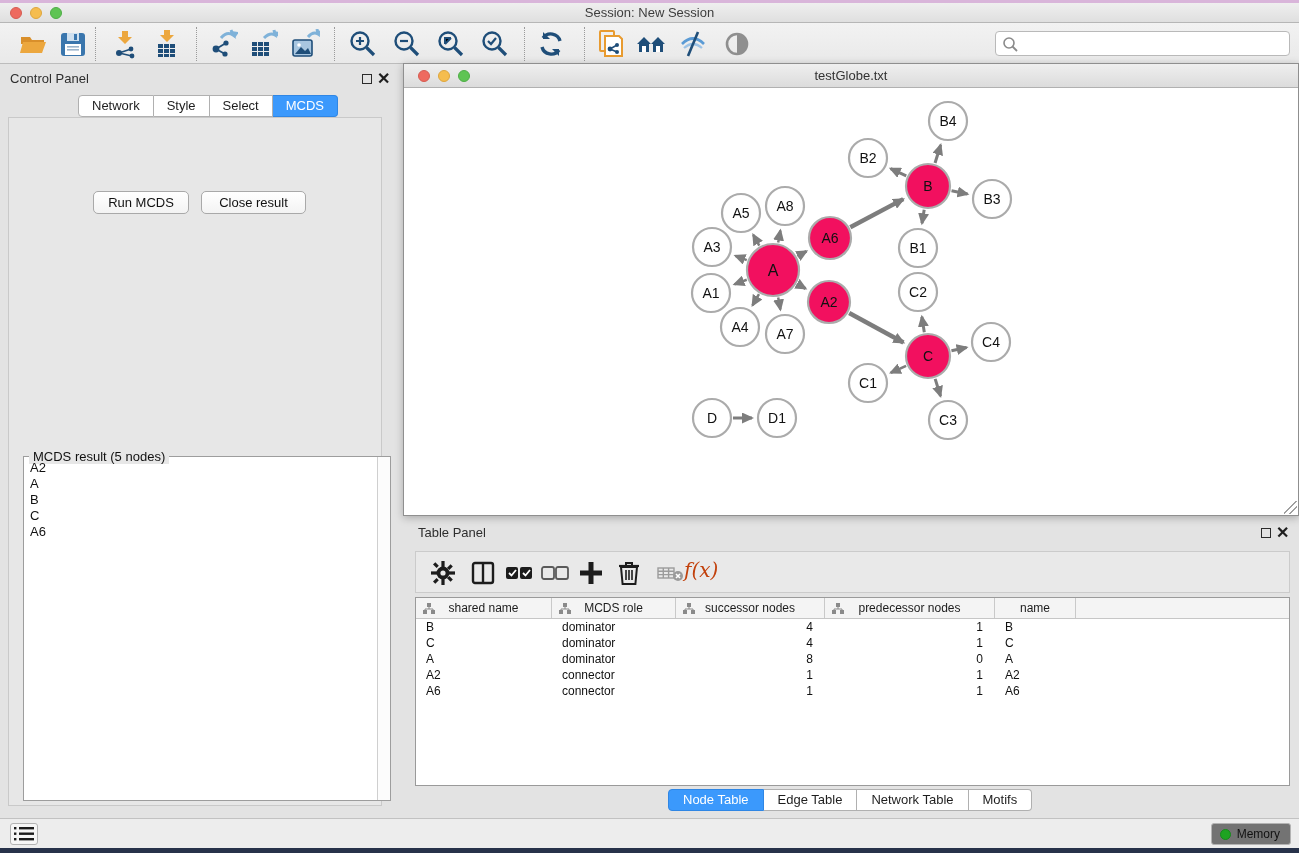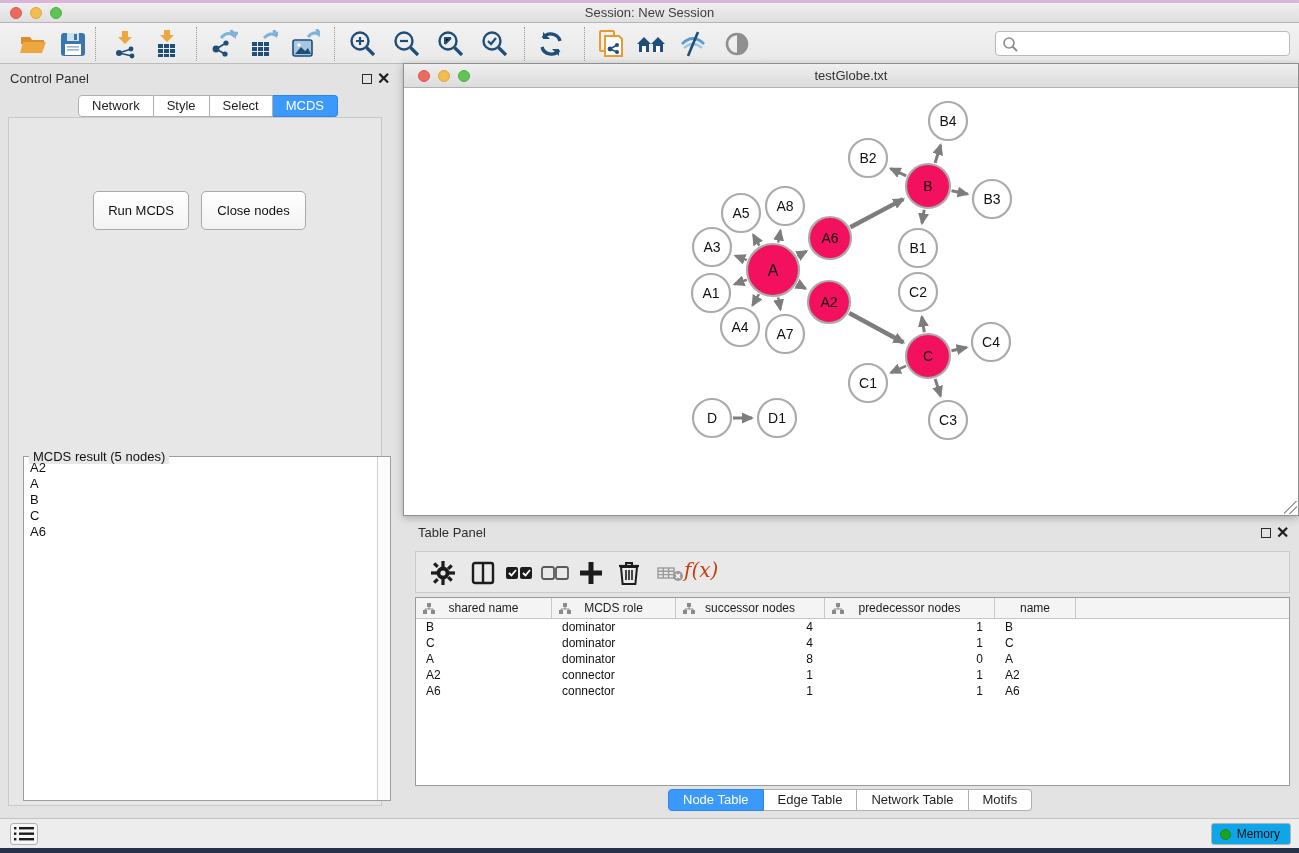--- a/index.html
+++ b/index.html
@@ -48,21 +48,21 @@
   .opt-label { left:0; top:18px; width:372px; text-align:center; font-size:13px; color:#111; }
   .combo { left:34px; top:39px; width:315px; height:25px; background:#fff;
     border:1px solid #aeaeae; border-radius:4px; }
   .combo-text { position:absolute; left:9px; top:4px; font-size:13px; color:#111; }
   .combo-step { position:absolute; right:1px; top:1px; width:20px; height:21px; border-radius:3px;
     background:linear-gradient(#79bafc,#3b99fc); }
   .combo-step .up, .combo-step .dn { position:absolute; left:5px; width:0; height:0;
     border-left:5px solid transparent; border-right:5px solid transparent; }
   .combo-step .up { top:3px; border-bottom:5px solid #fff; }
   .combo-step .dn { bottom:3px; border-top:5px solid #fff; }
-  .cp-btn { position:absolute; height:39px; background:linear-gradient(#ffffff,#f3f3f3);
+  .cp-btn { position:absolute; height:23px; background:linear-gradient(#ffffff,#f3f3f3);
     border:1px solid #a9a9a9; border-radius:5px; font-size:13px; color:#111;
     font-family:"Liberation Sans",sans-serif; }
   .groupbox { left:14px; top:338px; width:368px; height:345px; border:1px solid #9d9d9d; background:#fff; }
   .groupbox-legend { position:absolute; left:5px; top:-8px; background:#e7e7e7;
     padding:0 4px; font-size:13px; color:#111;text-align:center; }
   .mcds-list { position:absolute; left:1px; top:3px; width:352px; height:338px; overflow:hidden; }
   .mcds-item { font-size:13px; line-height:16px; padding-left:5px; color:#111; }
   .mcds-scroll { position:absolute; right:0; top:0; width:13px; height:100%; border-left:1px solid #cfcfcf; background:#fcfcfc; }
 
   
@@ -101,21 +101,21 @@
   .ar { padding-right:12px; text-align:right; }
 
   .tp-tabs { left:668px; top:789px; }
   .tp-tabs .seg-tab { padding:0 14px; }
 
   
   .statusbar { left:0; top:818px; width:1299px; height:30px; background:#ededed; border-top:1px solid #c2c2c2; }
   .sb-listbtn { position:absolute; left:10px; top:4px; width:28px; height:22px;
     background:#f6f6f6; border:1px solid #b3b3b3; border-radius:3px; }
   .sb-mem { position:absolute; right:8px; top:4px; height:22px; padding:0 10px 0 8px;
-    background:#0ea5e9; border:1px solid #b3b3b3; border-radius:3px;
+    background:#737373; border:1px solid #b3b3b3; border-radius:3px;
     display:flex; align-items:center; gap:6px; font-size:12px; color:#111; }
   .mem-dot { width:11px; height:11px; border-radius:50%; background:#1ea321; border:1px solid #168a1a; }
   .bottom-strip { left:0; top:848px; width:1299px; height:5px; background:#27324a; }
 </style>
 </head>
 <body>
 
 <div class="abs menubar-strip"></div>
 <div class="abs titlebar">
   <span class="tl red"></span>
@@ -295,21 +295,21 @@
 
 <div class="abs cp-tabs seg-tabs">
   <div class="seg-tab">Network</div>
   <div class="seg-tab">Style</div>
   <div class="seg-tab">Select</div>
   <div class="seg-tab sel">MCDS</div>
 </div>
 
 <div class="abs cp-body">
   <button class="cp-btn" style="left:84px;top:73px;width:96px">Run MCDS</button>
-  <button class="cp-btn" style="left:192px;top:73px;width:105px">Close nodes</button>
+  <button class="cp-btn" style="left:192px;top:73px;width:105px">Close result</button>
 
   <div class="abs groupbox">
     <span class="groupbox-legend">MCDS result (5 nodes)</span>
     <div class="mcds-list">
         <div class="mcds-item">A2</div>
         <div class="mcds-item">A</div>
         <div class="mcds-item">B</div>
         <div class="mcds-item">C</div>
         <div class="mcds-item">A6</div>
       </div>

